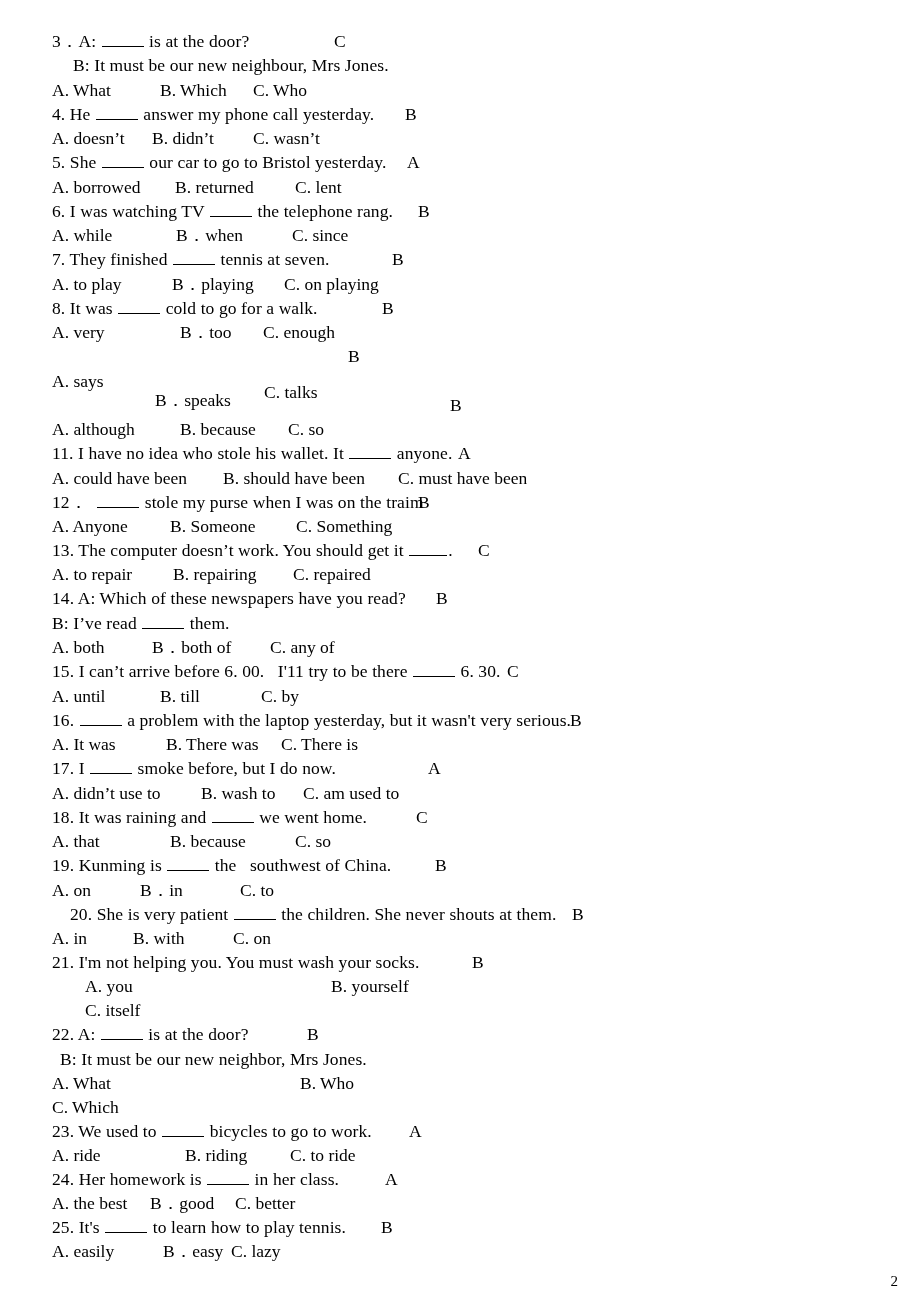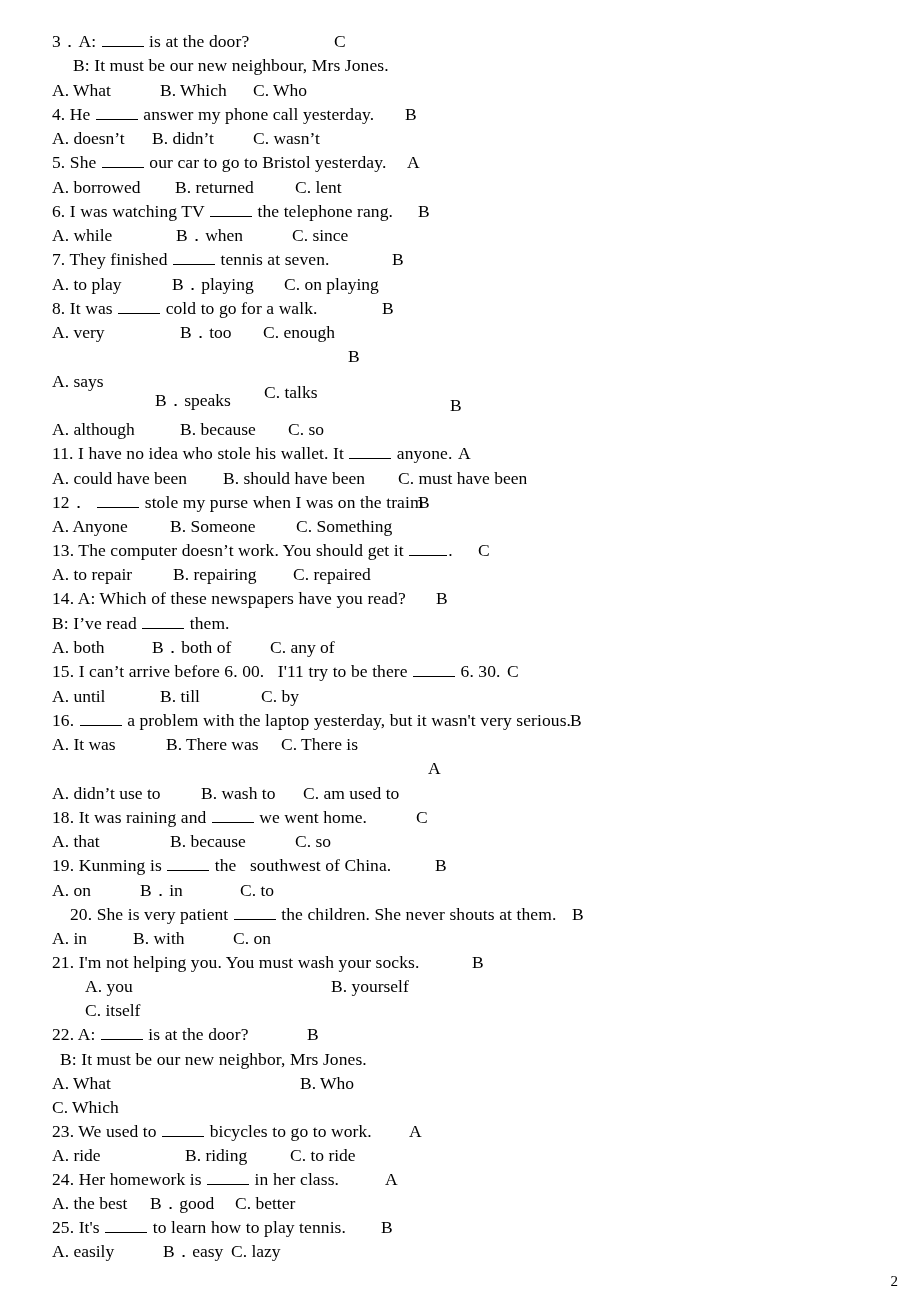--- a/index.html
+++ b/index.html
@@ -158,20 +158,21 @@
   <div class="opt" style="left:52px; top:686px;">A. until</div>
   <div class="opt" style="left:160px; top:686px;">B. till</div>
   <div class="opt" style="left:261px; top:686px;">C. by</div>
 
   <div class="line" style="left:52px; top:710px;"><span class="seg">16.</span><span class="seg"> </span><span class="blank w1"></span><span class="seg"> a problem with the laptop yesterday, but it wasn't very serious.</span></div>
   <div class="answer" style="left:570px; top:710px;">B</div>
   <div class="opt" style="left:52px; top:734px;">A. It was</div>
   <div class="opt" style="left:166px; top:734px;">B. There was</div>
   <div class="opt" style="left:281px; top:734px;">C. There is</div>
 
+  <div class="line" style="left:52px; top:758px;"><span class="seg">17.</span><span class="seg"> I </span><span class="blank w1"></span><span class="seg"> smoke before, but I do now.</span></div>
   <div class="answer" style="left:428px; top:758px;">A</div>
   <div class="opt" style="left:52px; top:783px;">A. didn’t use to</div>
   <div class="opt" style="left:201px; top:783px;">B. wash to</div>
   <div class="opt" style="left:303px; top:783px;">C. am used to</div>
 
   <div class="line" style="left:52px; top:807px;"><span class="seg">18.</span><span class="seg"> It was raining and </span><span class="blank w1"></span><span class="seg"> we went home.</span></div>
   <div class="answer" style="left:416px; top:807px;">C</div>
   <div class="opt" style="left:52px; top:831px;">A. that</div>
   <div class="opt" style="left:170px; top:831px;">B. because</div>
   <div class="opt" style="left:295px; top:831px;">C. so</div>

